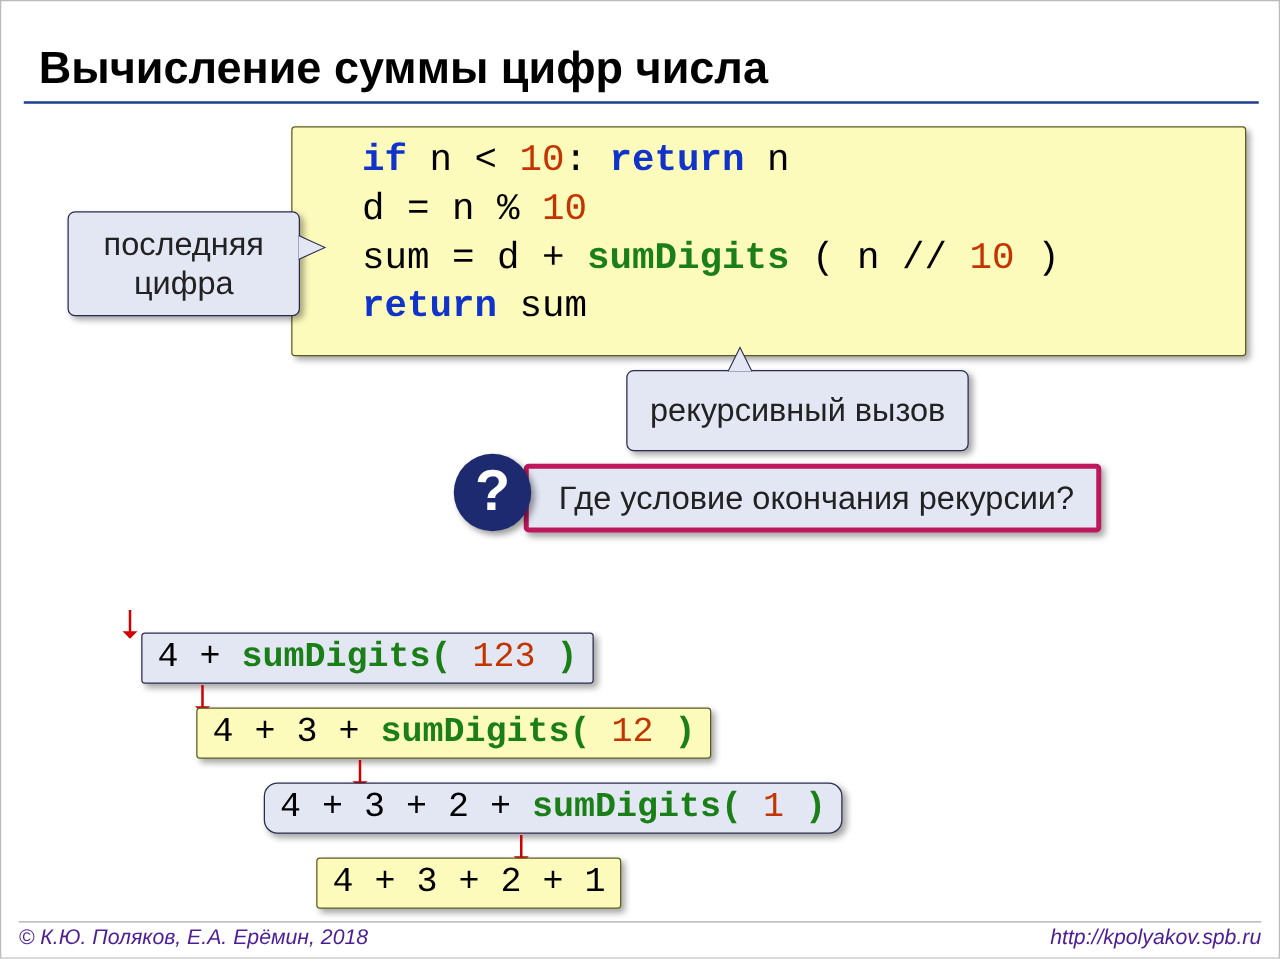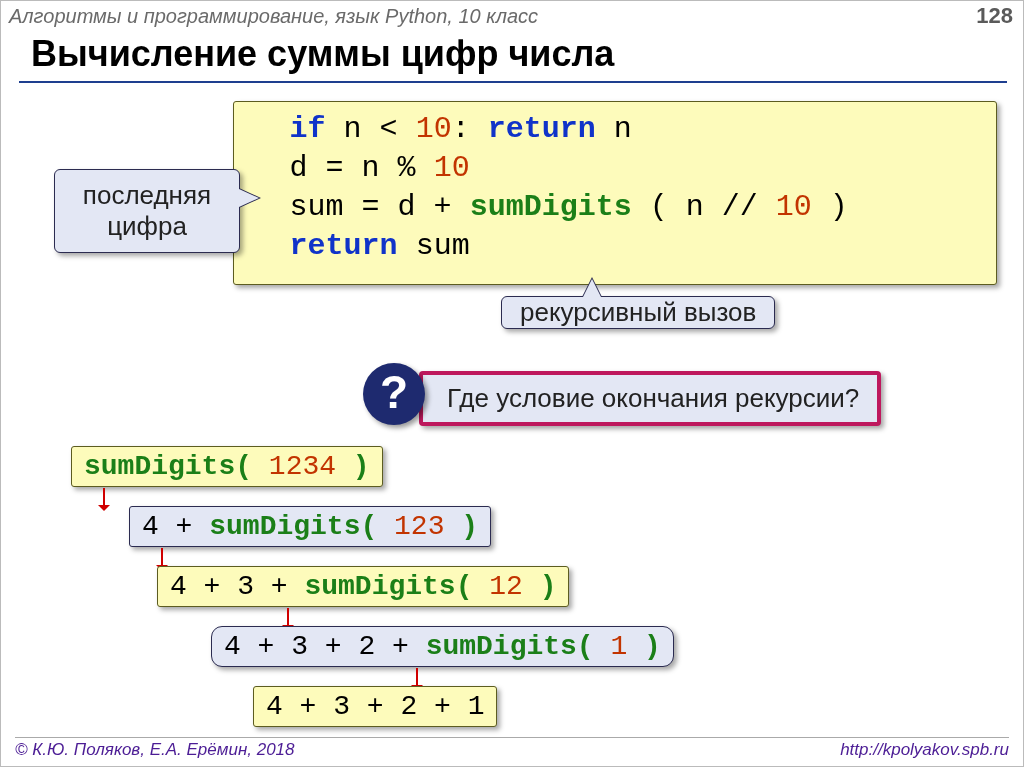--- a/index.html
+++ b/index.html
@@ -126,21 +126,21 @@
   .tail-right::after {
     border-width: 9px 0 9px 20px;
     border-color: transparent transparent transparent #e3e7f4;
     top: 19px;
   }
 
   
   .callout-rec {
     position: absolute;
     left: 500px; top: 295px;
-    padding: 0 18px;
+    padding: 16px 18px;
     font-size: 26px;
     color: #222;
   }
   .tail-up::after, .tail-up::before {
     content: "";
     position: absolute;
     bottom: 100%;
     left: 80px;
     border-style: solid;
   }
@@ -200,24 +200,20 @@
     border: 6px solid transparent;
     border-top-color: #d00000;
     border-bottom: none;
   }
 </style>
 </head>
 <body>
 
 <div class="slide">
 
-  <div class="topbar">
-    <span>Алгоритмы и программирование, язык Python, 10 класс</span>
-    <span class="pagenum">128</span>
-  </div>
 
   <div class="title">Вычисление суммы цифр числа</div>
   <div class="title-rule"></div>
 
   <div class="box box-yellow codeblock">
     <div style="padding-left: 2.2ch;">
       <span class="kw">if</span><span> n &lt; </span><span class="num">10</span><span>: </span><span class="kw">return</span><span> n</span>
     </div>
     <div style="padding-left: 2.2ch;">
       <span>d = n % </span><span class="num">10</span>
@@ -236,26 +232,23 @@
 
   <div class="callout-blue callout-rec tail-up">
     <span>рекурсивный вызов</span>
   </div>
 
   <div class="qcircle"><span>?</span></div>
   <div class="box qbox">
     <span>Где условие окончания рекурсии?</span>
   </div>
 
-  <div class="box box-yellow trace" style="left:70px; top:445px;">
-    <span class="fn">sumDigits(</span><span class="num"> 1234 </span><span class="fn">)</span>
-  </div>
   <div class="arrow" style="left:102px; top:487px; height:22px;"></div>
 
-  <div class="box box-blue trace" style="left:128px; top:505px;">
+  <div class="box box-blue trace" style="left:112px; top:505px;">
     <span>4 + </span><span class="fn">sumDigits(</span><span class="num"> 123 </span><span class="fn">)</span>
   </div>
   <div class="arrow" style="left:160px; top:547px; height:22px;"></div>
 
   <div class="box box-yellow trace" style="left:156px; top:565px;">
     <span>4 + 3 + </span><span class="fn">sumDigits(</span><span class="num"> 12 </span><span class="fn">)</span>
   </div>
   <div class="arrow" style="left:286px; top:607px; height:22px;"></div>
 
   <div class="box box-blue trace" style="left:210px; top:625px;border-radius:11px;">

